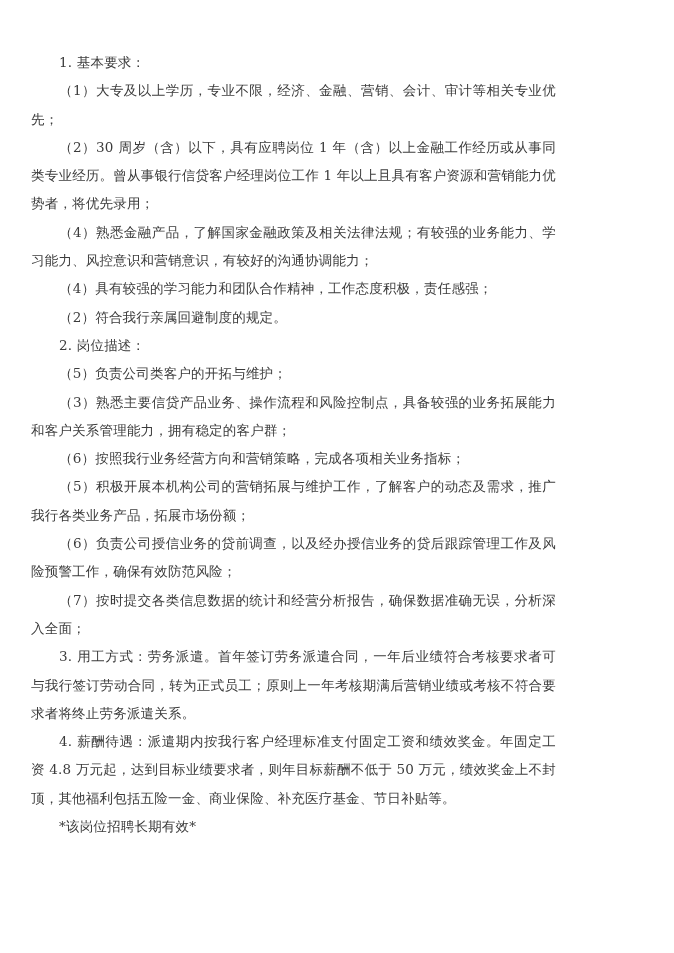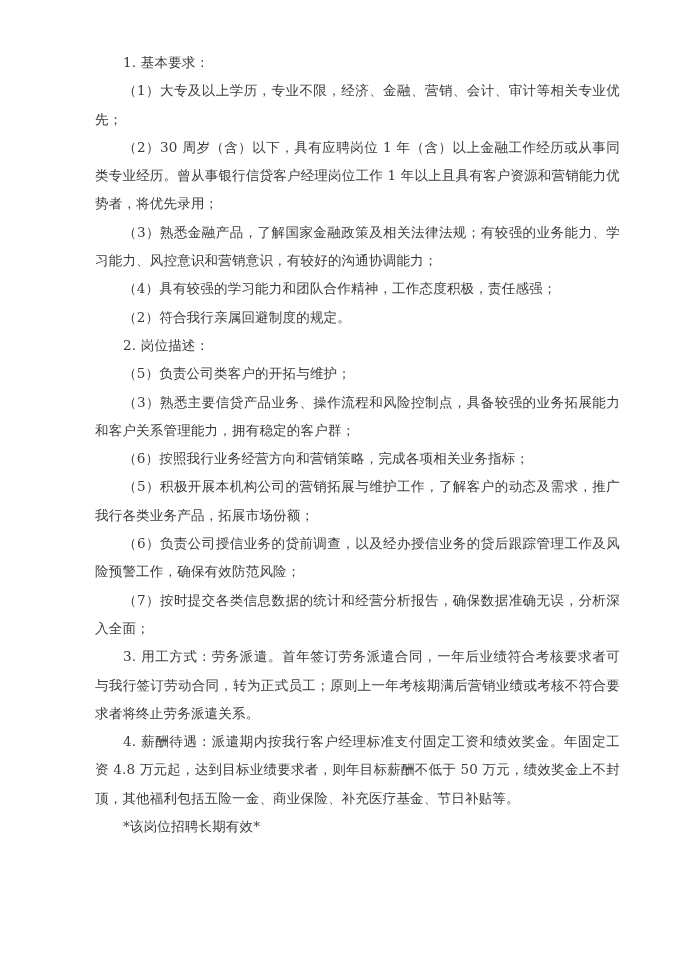--- a/index.html
+++ b/index.html
@@ -11,21 +11,21 @@
     width: 674px;
     height: 953px;
     overflow: hidden;
     font-family: "DejaVu Serif", "Liberation Serif", serif;
   }
   .page {
     box-sizing: border-box;
     width: 674px;
     height: 953px;
     background: #ffffff;
-    padding: 48px 74px 0 95px;
+    padding: 48px 74px 0 31px;
   }
   .content {
     width: 525px;
   }
   .para {
     margin: 0;
     padding: 0;
     font-size: 13.5px;
     line-height: 28.3px;
     color: #3b3b3b;
@@ -40,21 +40,21 @@
 
 <div class="page">
   <div class="content">
 
       <p class="para">1. 基本要求：</p>
 
       <p class="para">（1）大专及以上学历，专业不限，经济、金融、营销、会计、审计等相关专业优先；</p>
 
       <p class="para">（2）30 周岁（含）以下，具有应聘岗位 1 年（含）以上金融工作经历或从事同类专业经历。曾从事银行信贷客户经理岗位工作 1 年以上且具有客户资源和营销能力优势者，将优先录用；</p>
 
-      <p class="para">（3）熟悉金融产品，了解国家金融政策及相关法律法规；有较强的业务能力、学习能力、风控意识和营销意识，有较好的沟通协调能力；</p>
+      <p class="para">（4）熟悉金融产品，了解国家金融政策及相关法律法规；有较强的业务能力、学习能力、风控意识和营销意识，有较好的沟通协调能力；</p>
 
       <p class="para">（4）具有较强的学习能力和团队合作精神，工作态度积极，责任感强；</p>
 
 
       <p class="para">（2）符合我行亲属回避制度的规定。</p>
 
       <p class="para">2. 岗位描述：</p>
 
       <p class="para">（5）负责公司类客户的开拓与维护；</p>
 

